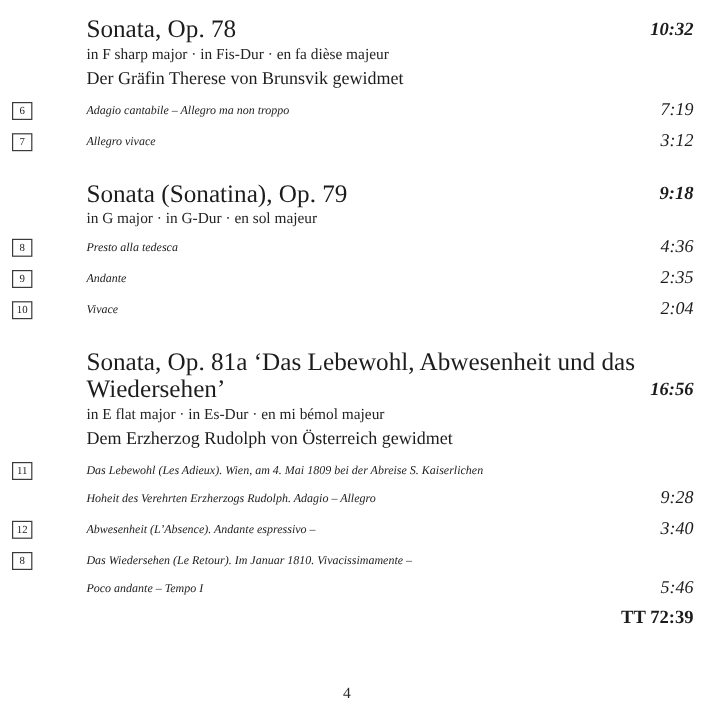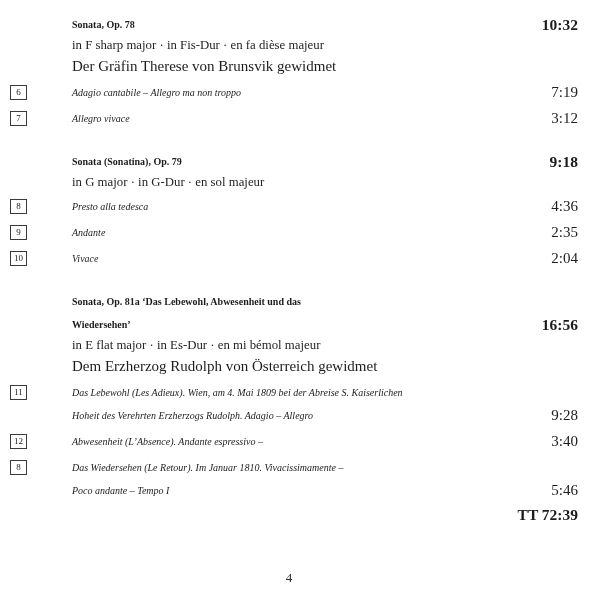--- a/index.html
+++ b/index.html
@@ -24,22 +24,23 @@
   }
   .main { flex: 1; min-width: 0; }
   .line { white-space: nowrap; }
   .time {
     position: absolute;
     right: 0;
     bottom: 0;
     font-size: 15px;
     line-height: 23px;
     text-align: right;
-  }
-  .title-row .line { font-weight: bold; font-size: 10px; line-height: 23px; }
+    font-style: italic;
+  }
+  .title-row .line { font-weight: normal; font-size: 21px; line-height: 23px; }
   .title-row .time { font-weight: bold; font-size: 15.5px; }
   .key-row .main {
     font-size: 12.8px;
     line-height: 19px;
     color: #242424;
   }
   .ded-row .main { font-size: 15px; line-height: 23px; }
   .track { margin-top: 3px; }
   .track .main { font-size: 10px; line-height: 23px; font-style: italic; }
   .tracknum {

